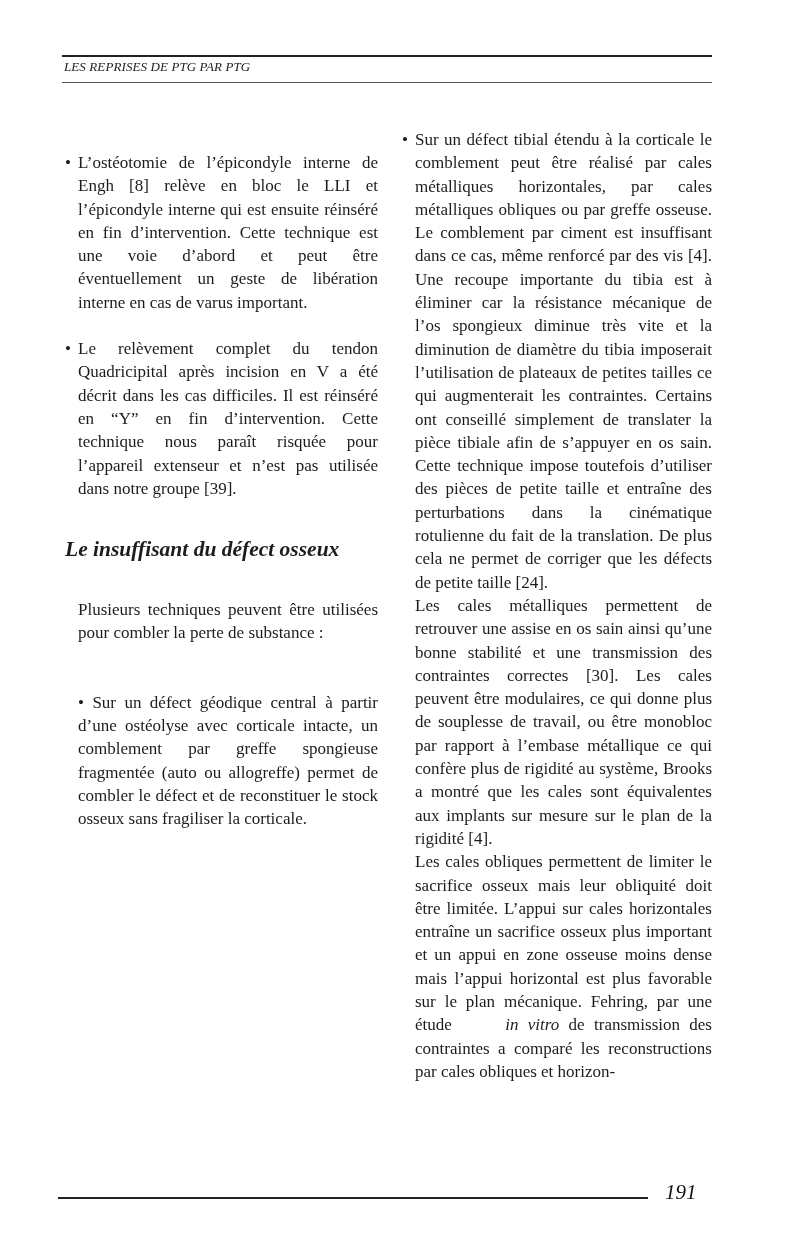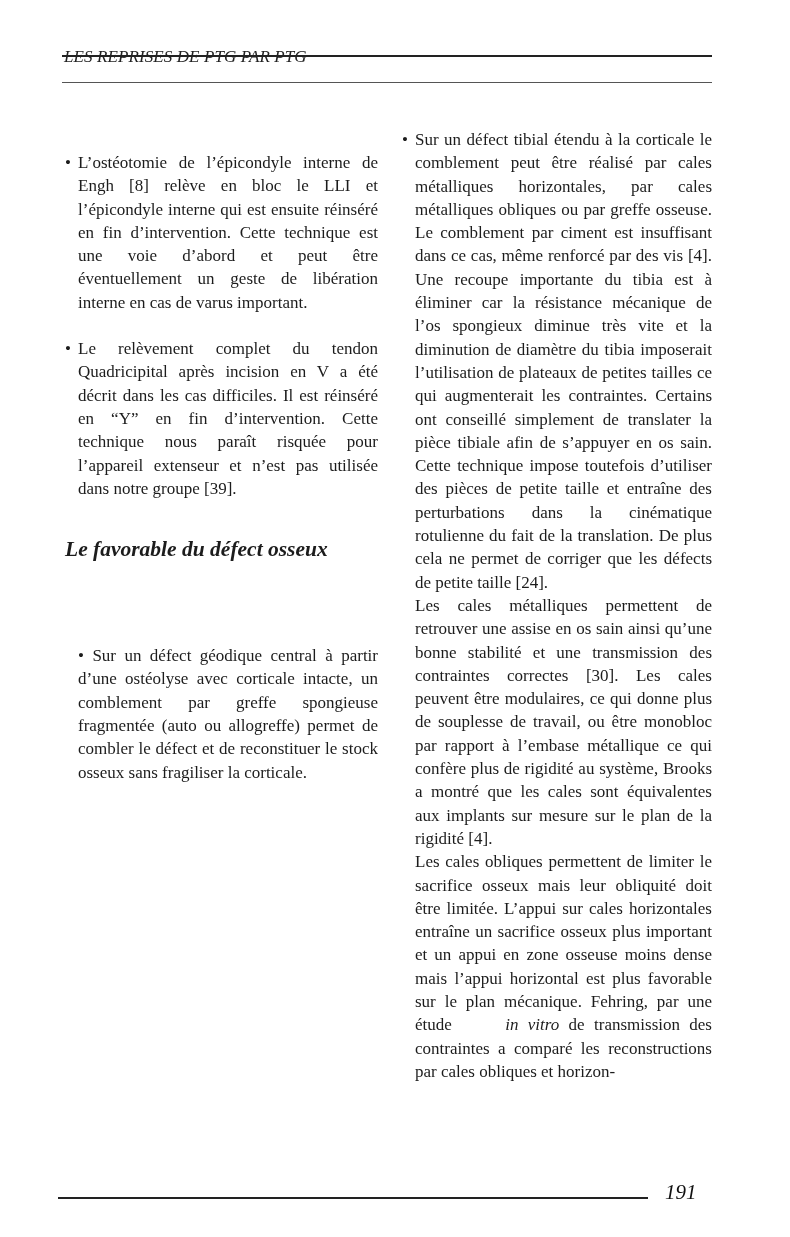--- a/index.html
+++ b/index.html
@@ -6,22 +6,22 @@
   body {
     width: 790px; height: 1237px; position: relative; overflow: hidden;
     font-family: "Liberation Serif", "DejaVu Serif", serif;
     color: #1c1c1c;
   }
   .rule { position: absolute; background: #222; }
   .rule-top { left: 62px; top: 55px; width: 650px; height: 2px; }
   .rule-sub { left: 62px; top: 82px; width: 650px; height: 1px; background: #555; }
   .rule-bottom { left: 58px; top: 1197px; width: 590px; height: 2px; }
   .running-head {
-    position: absolute; left: 64px; top: 47px;
-    font-style: italic; font-size: 17px; letter-spacing: 0.1px; color: #222;
+    position: absolute; left: 64px; top: 59px;
+    font-style: italic; font-size: 13px; letter-spacing: 0.1px; color: #222;
     text-transform: uppercase;
   }
   .page-number {
     position: absolute; left: 665px; top: 1180px;
     font-style: italic; font-weight: normal; font-size: 21px; color: #111;
   }
   .col { position: absolute; top: 128px; font-size: 17px; line-height: 23.3px; }
   .col-left { left: 78px; width: 300px; }
   .col-right { left: 415px; width: 297px; }
   .para { margin: 0; text-align: justify; hyphens: manual; }
@@ -49,22 +49,23 @@
   <div class="bullet-item">
     <span class="dot">•</span>
     <p class="para">L’ostéotomie de l’épicondyle interne de Engh [8] relève en bloc le LLI et l’épicondyle interne qui est ensuite réinséré en fin d’intervention. Cette technique est une voie d’abord et peut être éventuellement un geste de libération interne en cas de varus important.</p>
   </div>
   <div class="gap"></div>
   <div class="bullet-item">
     <span class="dot">•</span>
     <p class="para">Le relèvement complet du tendon Quadricipital après incision en V a été décrit dans les cas difficiles. Il est réinséré en “Y” en fin d’intervention. Cette technique nous paraît risquée pour l’appareil extenseur et n’est pas utilisée dans notre groupe [39].</p>
   </div>
   <div class="gap-big"></div>
-  <h2 class="heading">Le favorable du défect osseux</h2>
+  <h2 class="heading">Le insuffisant du défect osseux</h2>
   <div class="gap-big"></div>
+  <p class="para">Plusieurs techniques peuvent être utilisées pour combler la perte de substance :</p>
   <div class="gap"></div>
   <div class="gap"></div>
   <p class="para"><span>•</span> <span>Sur un défect géodique central à partir d’une ostéolyse avec corticale intacte, un comblement par greffe spongieuse fragmentée (auto ou allogreffe) permet de combler le défect et de reconstituer le stock osseux sans fragiliser la corticale.</span></p>
 </div>
 
 <div class="col col-right">
   <div class="bullet-item">
     <span class="dot">•</span>
     <p class="para">Sur un défect tibial étendu à la corticale le comblement peut être réalisé par cales métalliques horizontales, par cales métalliques obliques ou par greffe osseuse. Le comblement par ciment est insuffisant dans ce cas, même renforcé par des vis [4]. Une recoupe importante du tibia est à éliminer car la résistance mécanique de l’os spongieux diminue très vite et la diminution de diamètre du tibia imposerait l’utilisation de plateaux de petites tailles ce qui augmenterait les contraintes. Certains ont conseillé simplement de translater la pièce tibiale afin de s’appuyer en os sain. Cette technique impose toutefois d’utiliser des pièces de petite taille et entraîne des perturbations dans la cinématique rotulienne du fait de la translation. De plus cela ne permet de corriger que les défects de petite taille [24].</p>
   </div>

